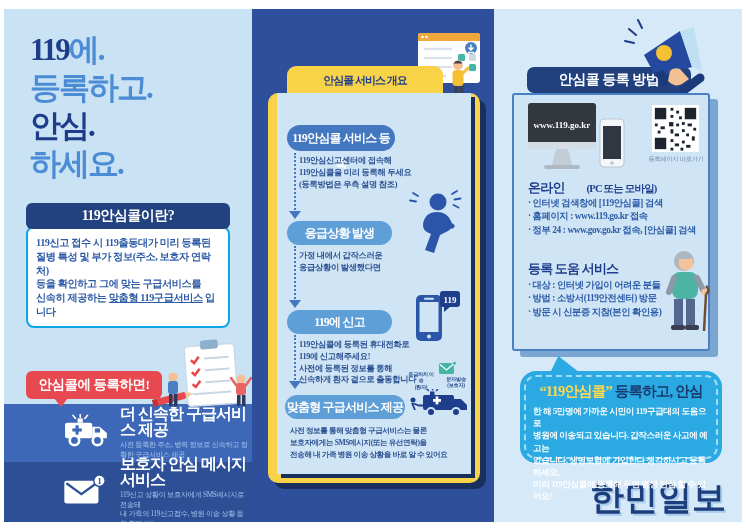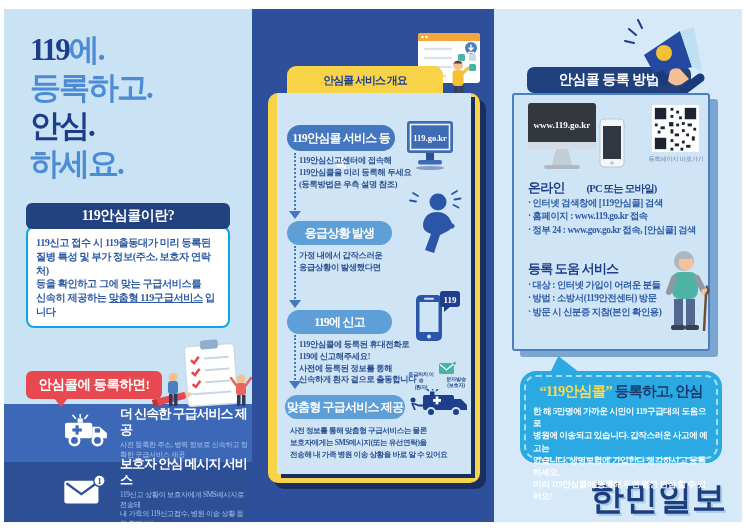--- a/index.html
+++ b/index.html
@@ -21,21 +21,21 @@
   .badge{position:absolute;left:22px;top:362px;width:136px;height:28px;background:#e8484f;border-radius:6px;
     color:#fff;font-weight:800;font-size:13.5px;line-height:28px;text-align:center;letter-spacing:-0.5px;z-index:3;}
   .badge::after{content:"";position:absolute;left:28px;top:27px;border-left:7px solid transparent;
     border-right:7px solid transparent;border-top:9px solid #e8484f;}
   .clip-illust{position:absolute;left:146px;top:326px;z-index:2;}
   .benefit-row{position:absolute;left:0;width:248px;}
   .row1{top:395px;height:58px;background:#3d68b8;}
   .row2{top:453px;height:60px;background:#2c4f96;}
   .b-icon{position:absolute;left:60px;top:50%;transform:translateY(-50%);}
   .b-text{position:absolute;left:116px;top:50%;transform:translateY(-50%);width:128px;}
-  .b-title{color:#fff;font-weight:800;font-size:13px;letter-spacing:-1px;line-height:16px;}
+  .b-title{color:#fff;font-weight:800;font-size:16px;letter-spacing:-1px;line-height:16px;}
   .b-desc{color:#a5c3ec;font-size:7.2px;line-height:9.5px;margin-top:3px;letter-spacing:-0.3px;white-space:pre-line;}
 
   
   .p-mid{left:252px;width:242px;background:#2d4f9c;}
   .browser-illust{position:absolute;left:164px;top:18px;z-index:1;}
   .mid-tab{position:absolute;left:35px;top:57px;width:156px;height:27px;background:#f8d348;border-radius:9px 9px 0 0;
     color:#1e3e8c;font-weight:800;font-size:11px;line-height:29px;text-align:center;letter-spacing:-1px;z-index:3;}
   .mid-frame{position:absolute;left:16px;top:84px;width:212px;height:390px;background:#f8d348;border-radius:10px;
     box-shadow:6px 6px 0 #19305f;z-index:2;}
   .mid-inner{position:absolute;left:9px;top:0;width:194px;height:381px;background:#cfe4f5;box-shadow:4px 4px 0 #19305f;}
@@ -200,30 +200,20 @@
           <rect x="43.5" y="59" width="4" height="16" fill="#3a3f52"></rect>
         <rect x="35" y="75" width="14" height="3.5" rx="1.5" fill="#2b3350"></rect>
       </svg>
     </div>
 
     <div class="mid-tab">안심콜 서비스 개요</div>
     <div class="mid-frame">
       <div class="mid-inner">
 
         <div class="pill pill1">119안심콜 서비스 등록</div>
-        <div style="position:absolute;left:130px;top:26px;">
-          <svg width="46" height="52" viewBox="0 0 46 52">
-            <rect x="0" y="2" width="46" height="32" rx="3" fill="#3d6cb4"></rect>
-            <rect x="3.5" y="5.5" width="39" height="25" fill="none" stroke="#ffffff" stroke-width="1.6" opacity="0.9"></rect>
-            <text x="23" y="21.5" text-anchor="middle" font-size="8.5" font-weight="bold" fill="#ffffff">119.go.kr</text>
-            <rect x="19" y="34" width="8" height="7" fill="#2b508f"></rect>
-            <rect x="11" y="41" width="24" height="4.5" rx="2" fill="#3d6cb4"></rect>
-            <ellipse cx="23" cy="49" rx="14" ry="2" fill="#2b4a8c" opacity="0.45"></ellipse>
-          </svg>
-        </div>
         <div class="step-desc" style="left:22px;top:62px;">119안심신고센터에 접속해
 119안심콜을 미리 등록해 두세요
 (등록방법은 우측 설명 참조)</div>
 
         <div class="conn" style="top:60px;height:60px;"></div>
         <div class="arrow" style="top:118px;"></div>
 
         <div class="pill pill2">응급상황 발생</div>
         <div style="position:absolute;left:128px;top:96px;">
           <svg width="58" height="68" viewBox="0 0 58 68">

